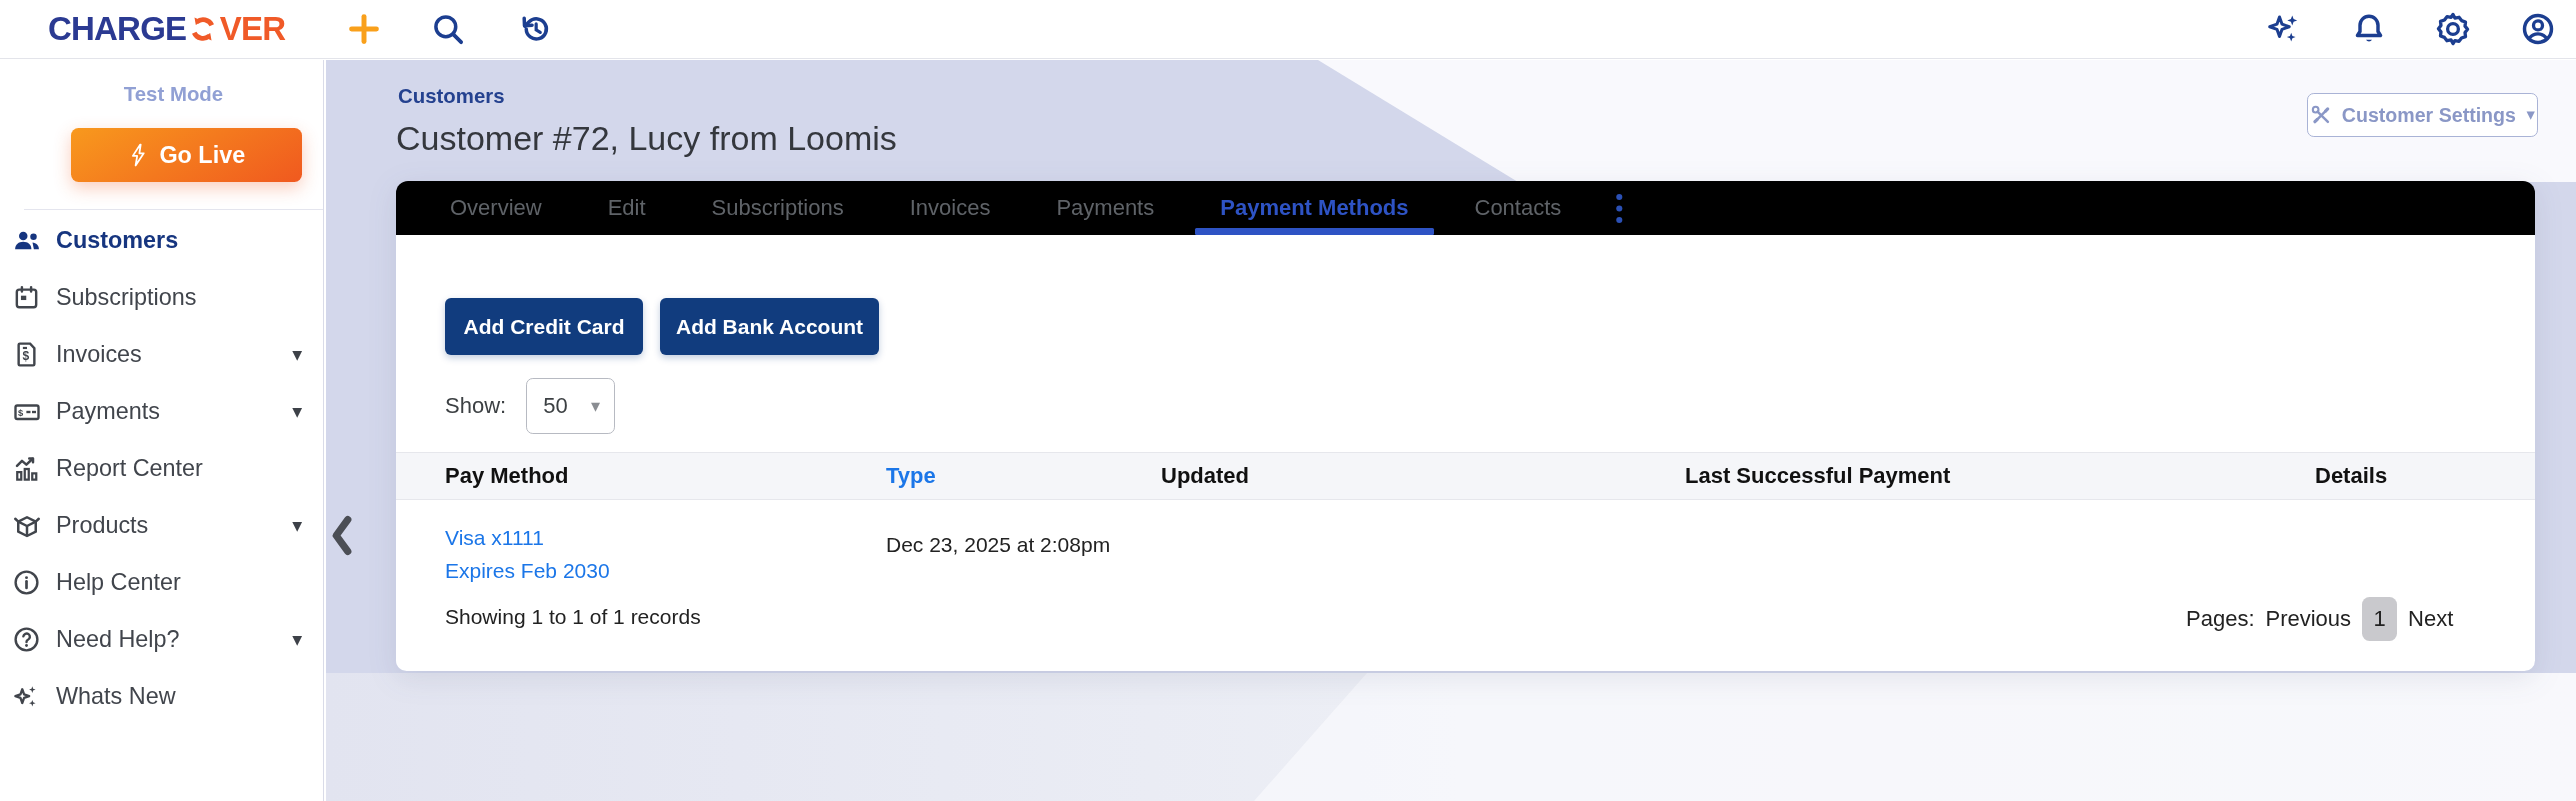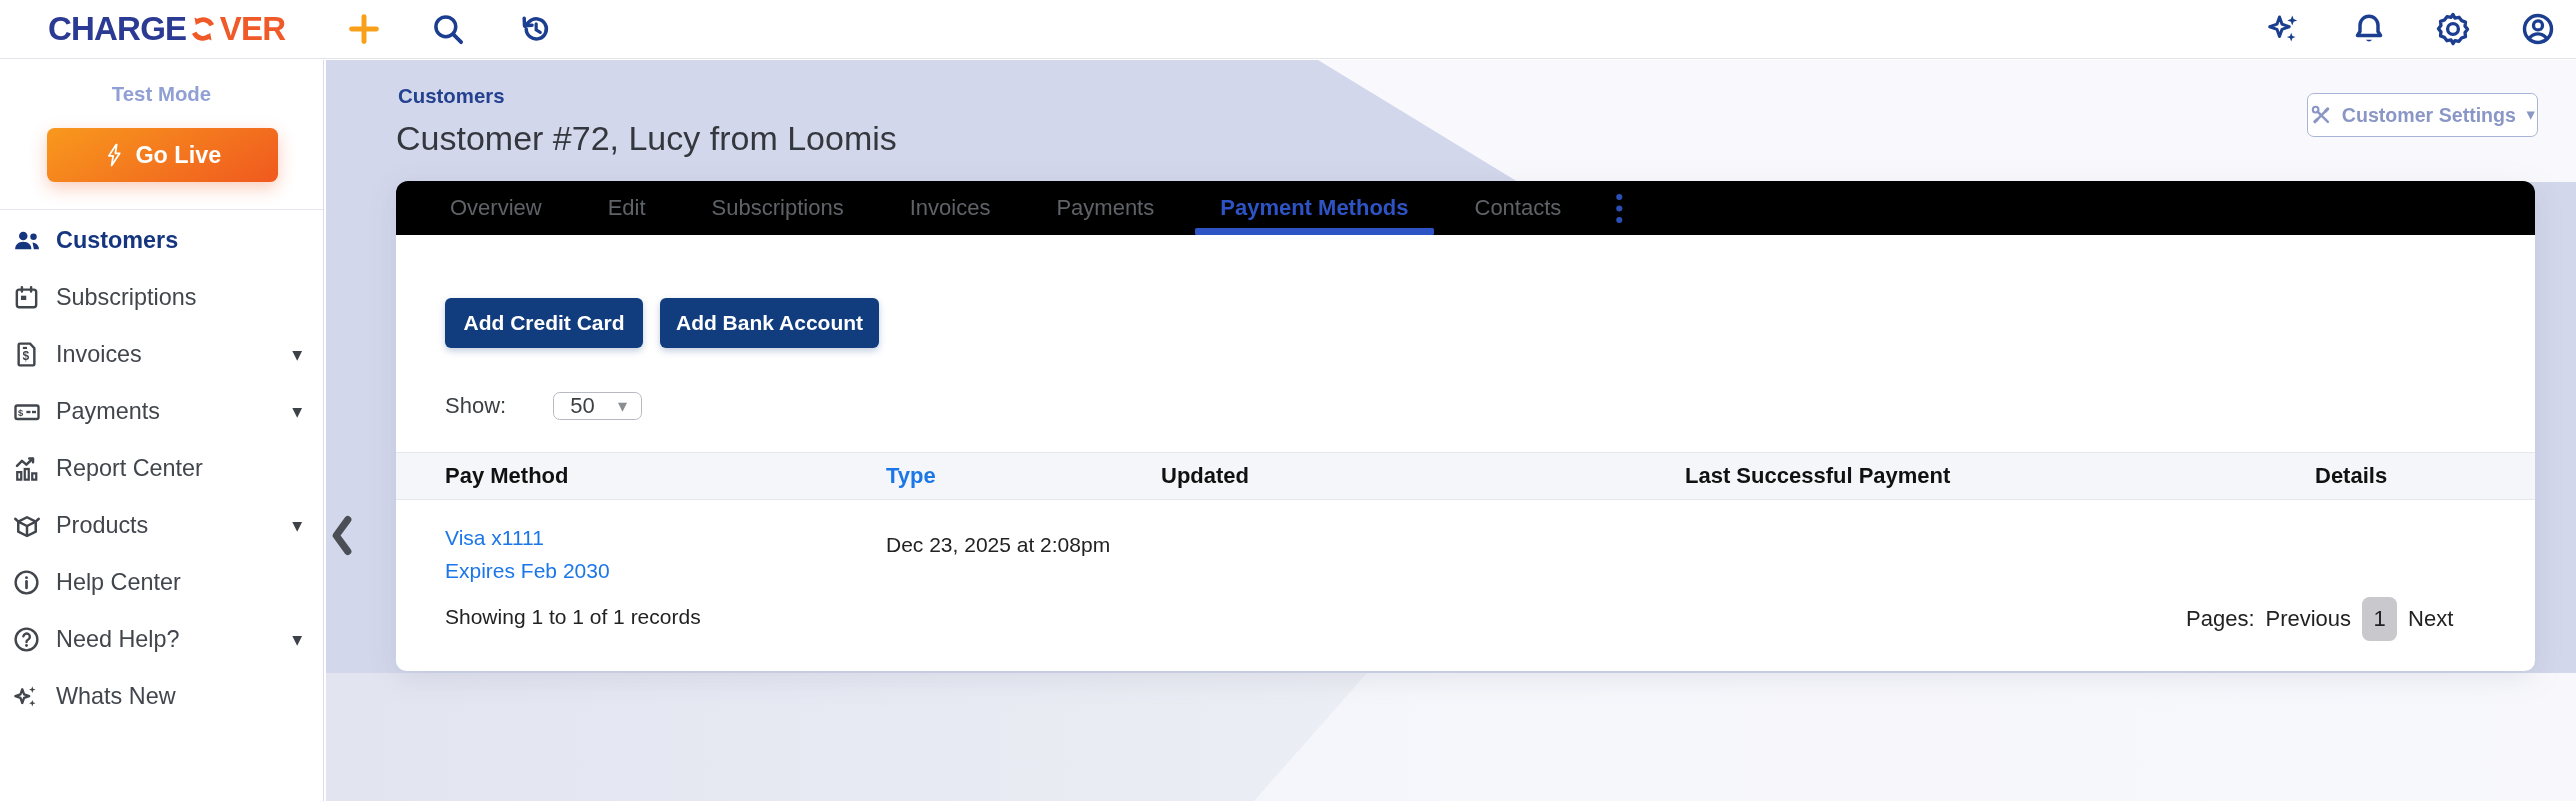--- a/index.html
+++ b/index.html
@@ -13,21 +13,21 @@
   .logo { position:absolute; left:48px; top:50%; transform:translateY(-50%);
           display:flex; align-items:center; font-weight:800; font-size:33px; letter-spacing:-0.8px; }
   .logo .lg-navy { color:#2b3a92; }
   .logo .lg-orange { color:#f05a28; }
   .logo svg { margin:0 0.8px; display:block; }
   .tb-icon { position:absolute; top:50%; transform:translate(-50%,-50%); cursor:pointer; }
   .tb-icon svg { display:block; }
 
   
   .sidebar { position:absolute; left:0; top:60px; width:324px; height:741px; background:#fff;
-             border-right:1.5px solid #d9dbe8; z-index:20; }
+             border-right:1.5px solid #d9dbe8; z-index:20;padding-left:24px; }
   .sidebar-top { height:150px; border-bottom:1.5px solid #e4e5ee; position:relative; }
   .test-mode { position:absolute; top:22.6px; width:100%; text-align:center;
                color:#91a0d4; font-size:20.4px; font-weight:700; }
   .go-live { position:absolute; left:47px; top:68px; width:231px; height:54px;
              background:linear-gradient(150deg,#f8991d 0%,#f0591f 100%);
              border:none; border-radius:7.5px; color:#fff; font-weight:800; font-size:23.4px;
              display:flex; align-items:center; justify-content:center; gap:10.6px; cursor:pointer;
              box-shadow:0 6px 16.6px rgba(240,90,36,.30); font-family:inherit; }
   .nav { position:absolute; top:152px; left:0; width:100%; }
   .nav-item { height:57px; display:flex; align-items:center; padding-left:9px;
@@ -72,31 +72,31 @@
   .tab { padding:0 33px; height:54px; display:flex; align-items:center;
          font-size:22px; color:#5f6368; cursor:pointer; position:relative; white-space:nowrap; }
   .tab.active { color:#2e53c4; font-weight:700; }
   .tab.active::after { content:""; position:absolute; left:7.5px; right:7.5px; bottom:0;
                        height:6.8px; background:#2e53c4; border-radius:1.5px; }
   .tab-kebab { height:54px; display:flex; align-items:center; padding:0 19.6px; cursor:pointer; }
 
   .card-body { position:absolute; left:0; top:54px; width:100%; height:436px;
                background:#fff; border-radius:0 0 10.6px 10.6px; }
 
-  .btn-navy { position:absolute; height:50px; background:#113c7e; border:none; border-radius:6px;
+  .btn-navy { position:absolute; height:57px; background:#113c7e; border:none; border-radius:6px;
               color:#fff; font-weight:800; font-size:21px; cursor:pointer; font-family:inherit;
               box-shadow:0 3px 7.5px rgba(17,60,126,.25); }
   .btn-cc { left:49px; top:63px; width:198px; }
   .btn-ba { left:264px; top:63px; width:219px; }
 
   .show-row { position:absolute; left:49px; top:148px; height:45px; display:flex; align-items:center; }
   .show-label { font-size:22px; color:#3c4043; margin-right:19.6px; }
-  .show-select { width:89px; height:28px; border:1.5px solid #b7bac2; border-radius:6.8px;
+  .show-select { width:89px; height:56px; border:1.5px solid #b7bac2; border-radius:6.8px;
                  display:flex; align-items:center; padding:0 13.6px 0 16.6px; cursor:pointer;
-                 font-size:22px; color:#3c4043; background:#fff; justify-content:space-between;margin-left:27px; }
+                 font-size:22px; color:#3c4043; background:#fff; justify-content:space-between; }
   .show-caret { color:#8a8d92; font-size:18px; }
 
   .tbl-grid { display:grid; grid-template-columns:441px 275px 524px 577px 1fr; padding-left:49px; }
   .tbl-head { position:absolute; left:0; top:217px; width:100%; height:48px; background:#f5f6f9;
               border-top:0.8px solid #e6e7ec; border-bottom:0.8px solid #e6e7ec; align-items:center; }
   .th { font-size:22px; font-weight:700; color:#111; }
   .th-type { color:#1b76e8; cursor:pointer; }
   .th-details { padding-left:53px; }
   .tbl-row { position:absolute; left:0; top:266px; width:100%; height:91px; align-items:start; }
   .cell-paymethod { padding-top:19.6px; display:flex; flex-direction:column; }

